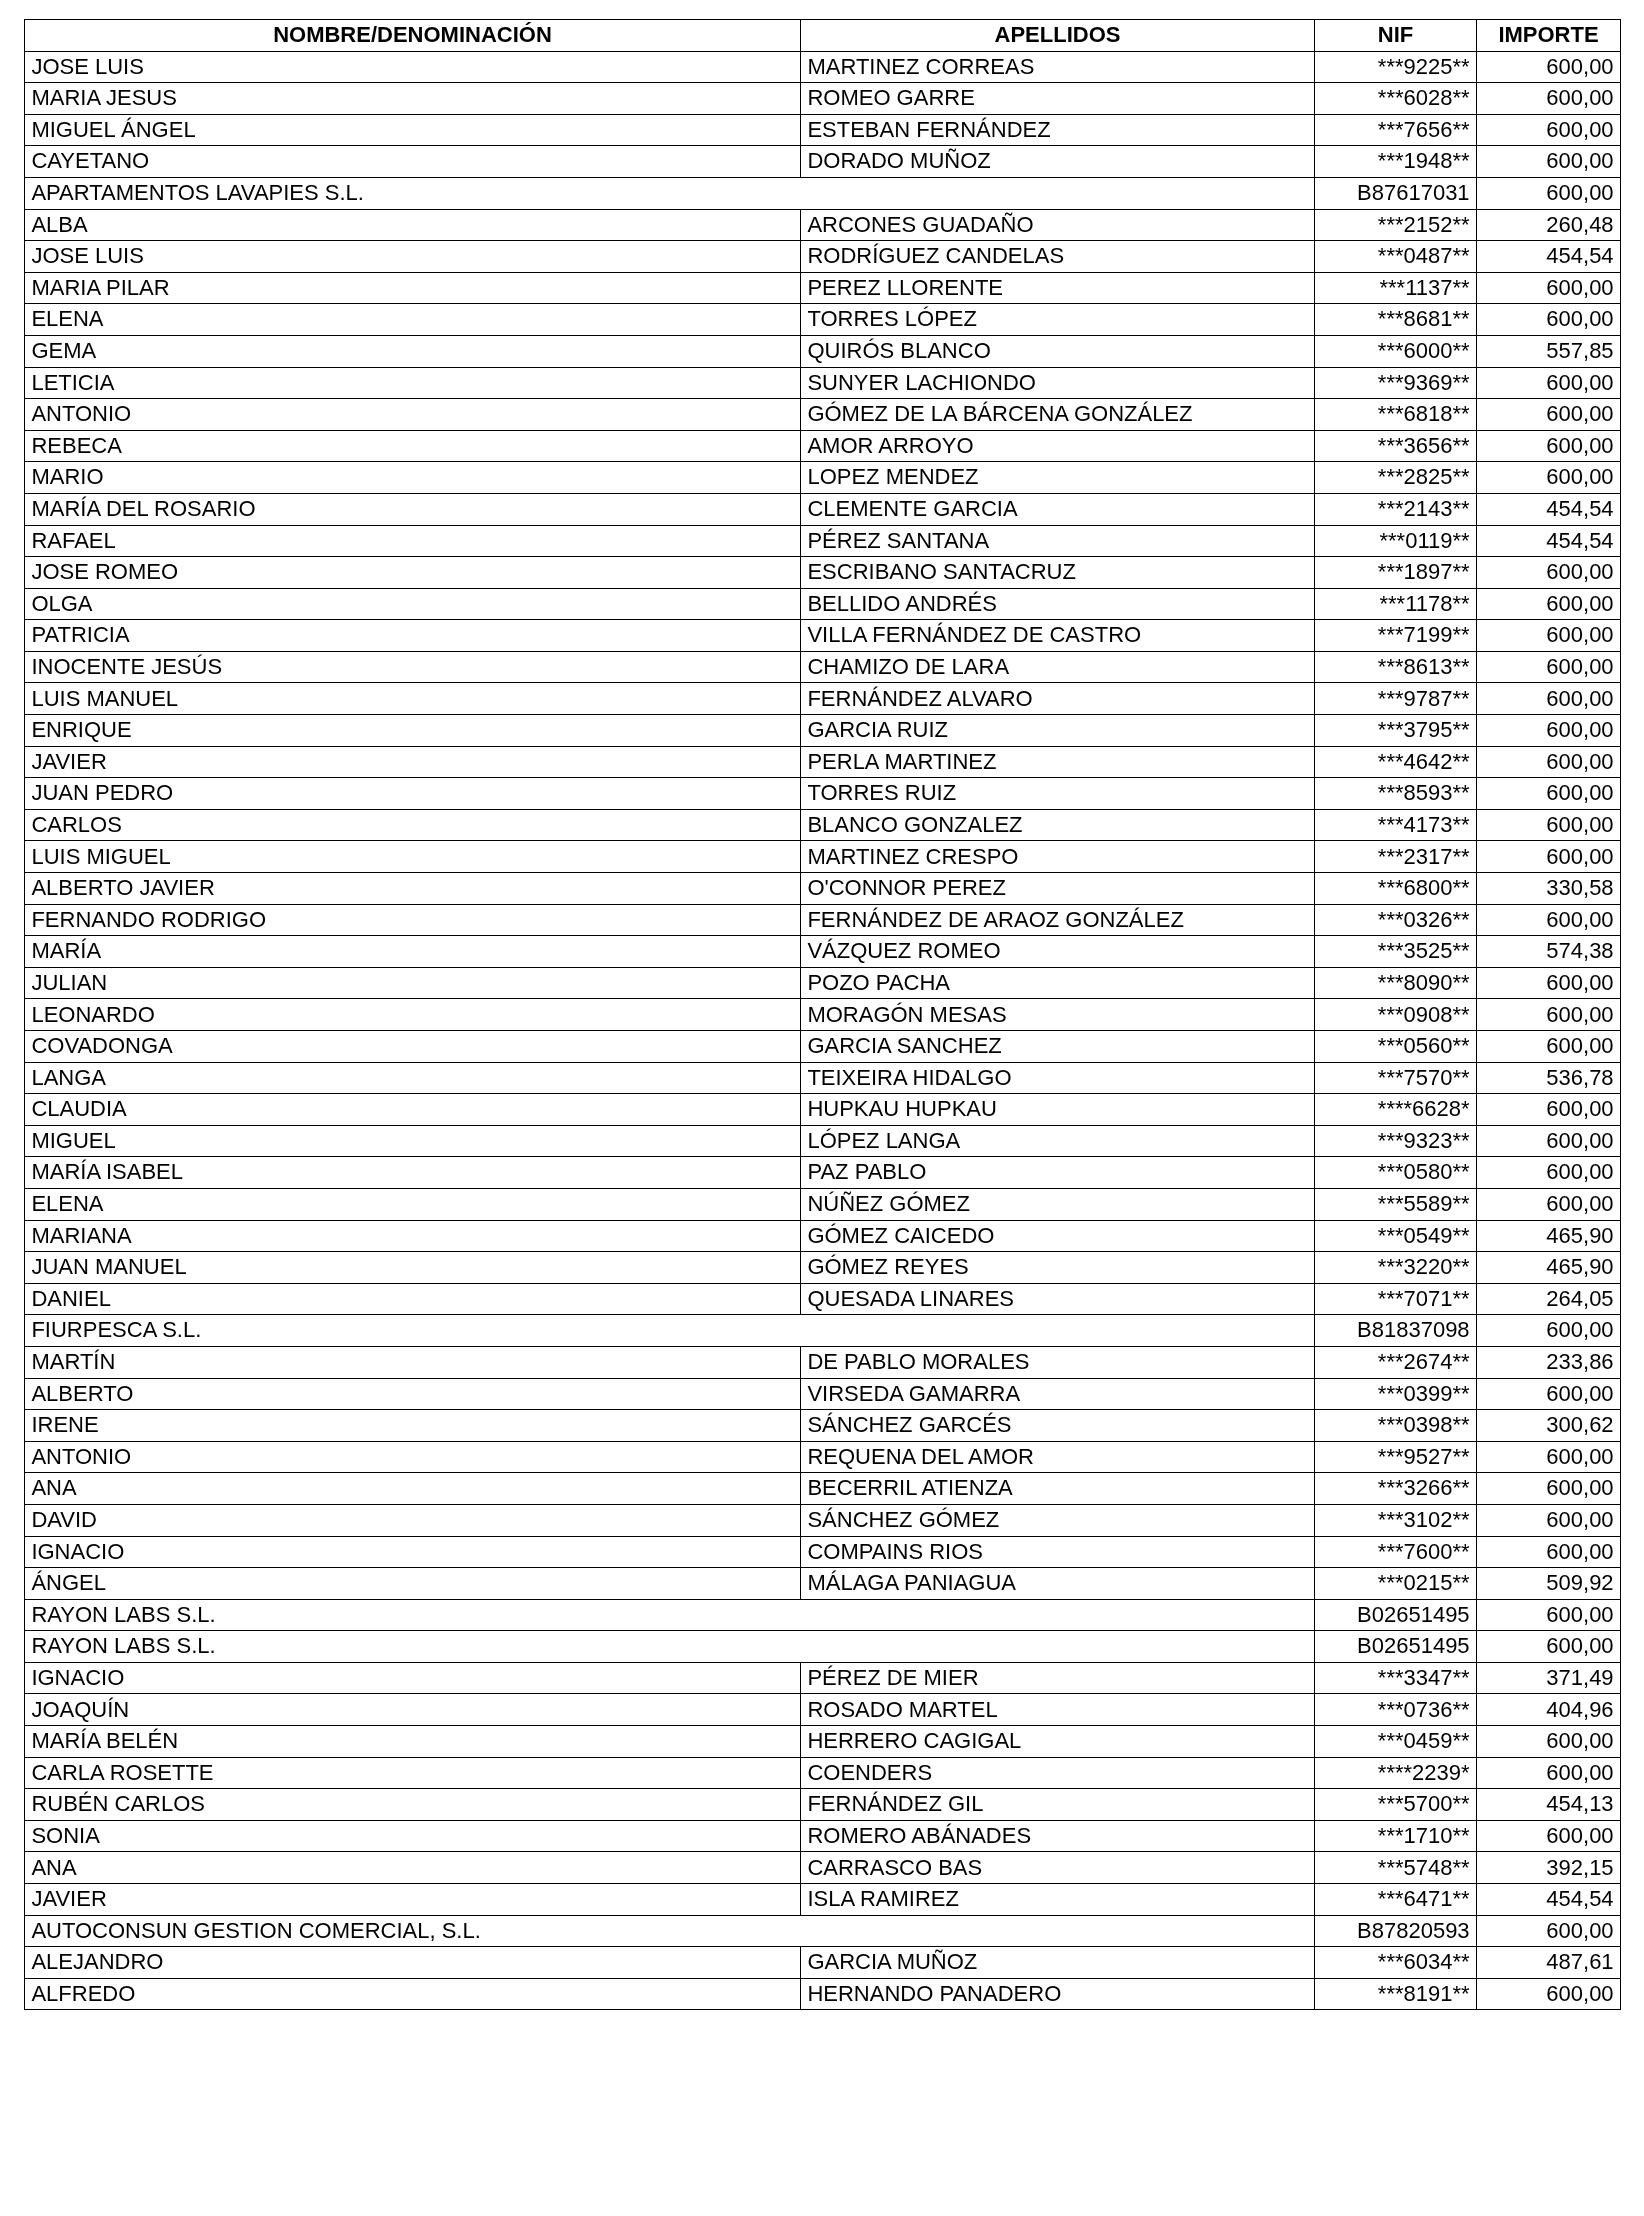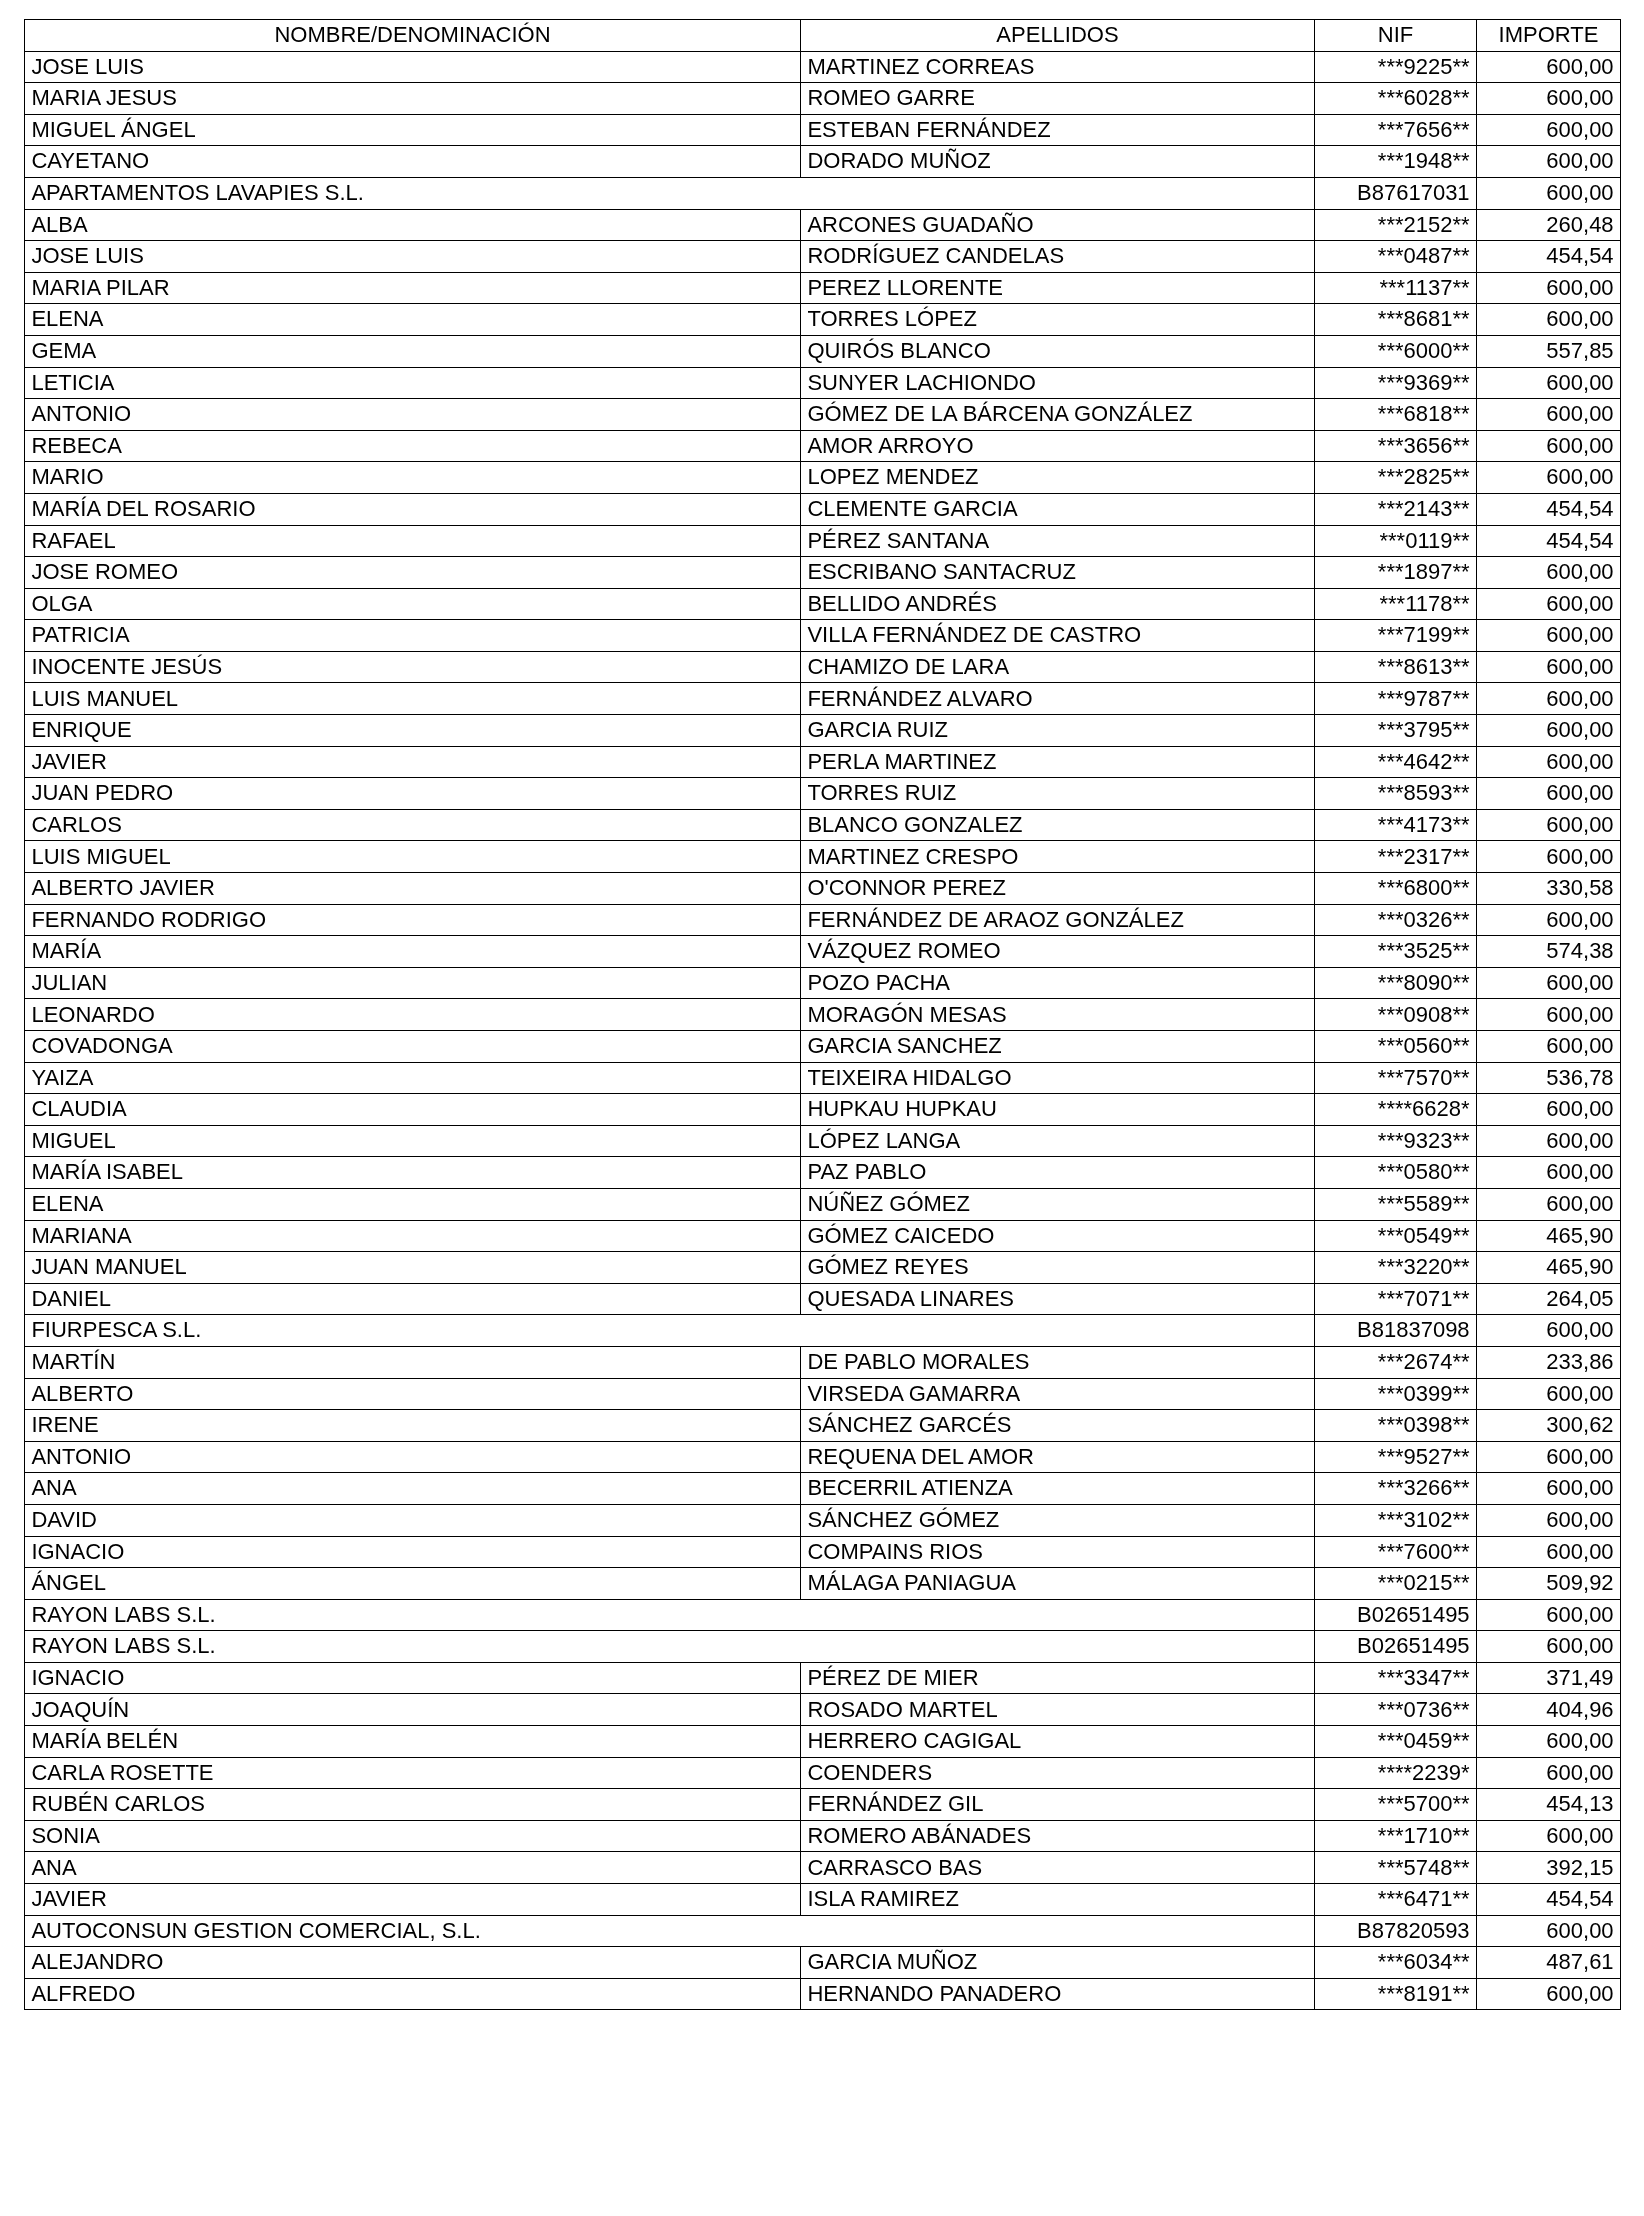--- a/index.html
+++ b/index.html
@@ -32,21 +32,21 @@
     border: 1.6px solid #000;
     font-size: 22px;
     line-height: 1.2;
     height: 29px;
     padding: 0.8px 6.4px;
     overflow: hidden;
     white-space: nowrap;
     vertical-align: middle;
   }
   table.recipients th {
-    font-weight: normal;
+    font-weight: bold;
     text-align: center;
   }
   td.nombre, td.apellidos {
     text-align: left;
   }
   td.nif {
     text-align: right;
     padding-right: 6.4px;
   }
   td.importe {
@@ -263,21 +263,21 @@
           <td class="nif">***0908**</td>
           <td class="importe">600,00</td>
         </tr>
         <tr>
           <td class="nombre">COVADONGA</td>
           <td class="apellidos">GARCIA SANCHEZ</td>
           <td class="nif">***0560**</td>
           <td class="importe">600,00</td>
         </tr>
         <tr>
-          <td class="nombre">YAIZA</td>
+          <td class="nombre">LANGA</td>
           <td class="apellidos">TEIXEIRA HIDALGO</td>
           <td class="nif">***7570**</td>
           <td class="importe">536,78</td>
         </tr>
         <tr>
           <td class="nombre">CLAUDIA</td>
           <td class="apellidos">HUPKAU HUPKAU</td>
           <td class="nif">****6628*</td>
           <td class="importe">600,00</td>
         </tr>

